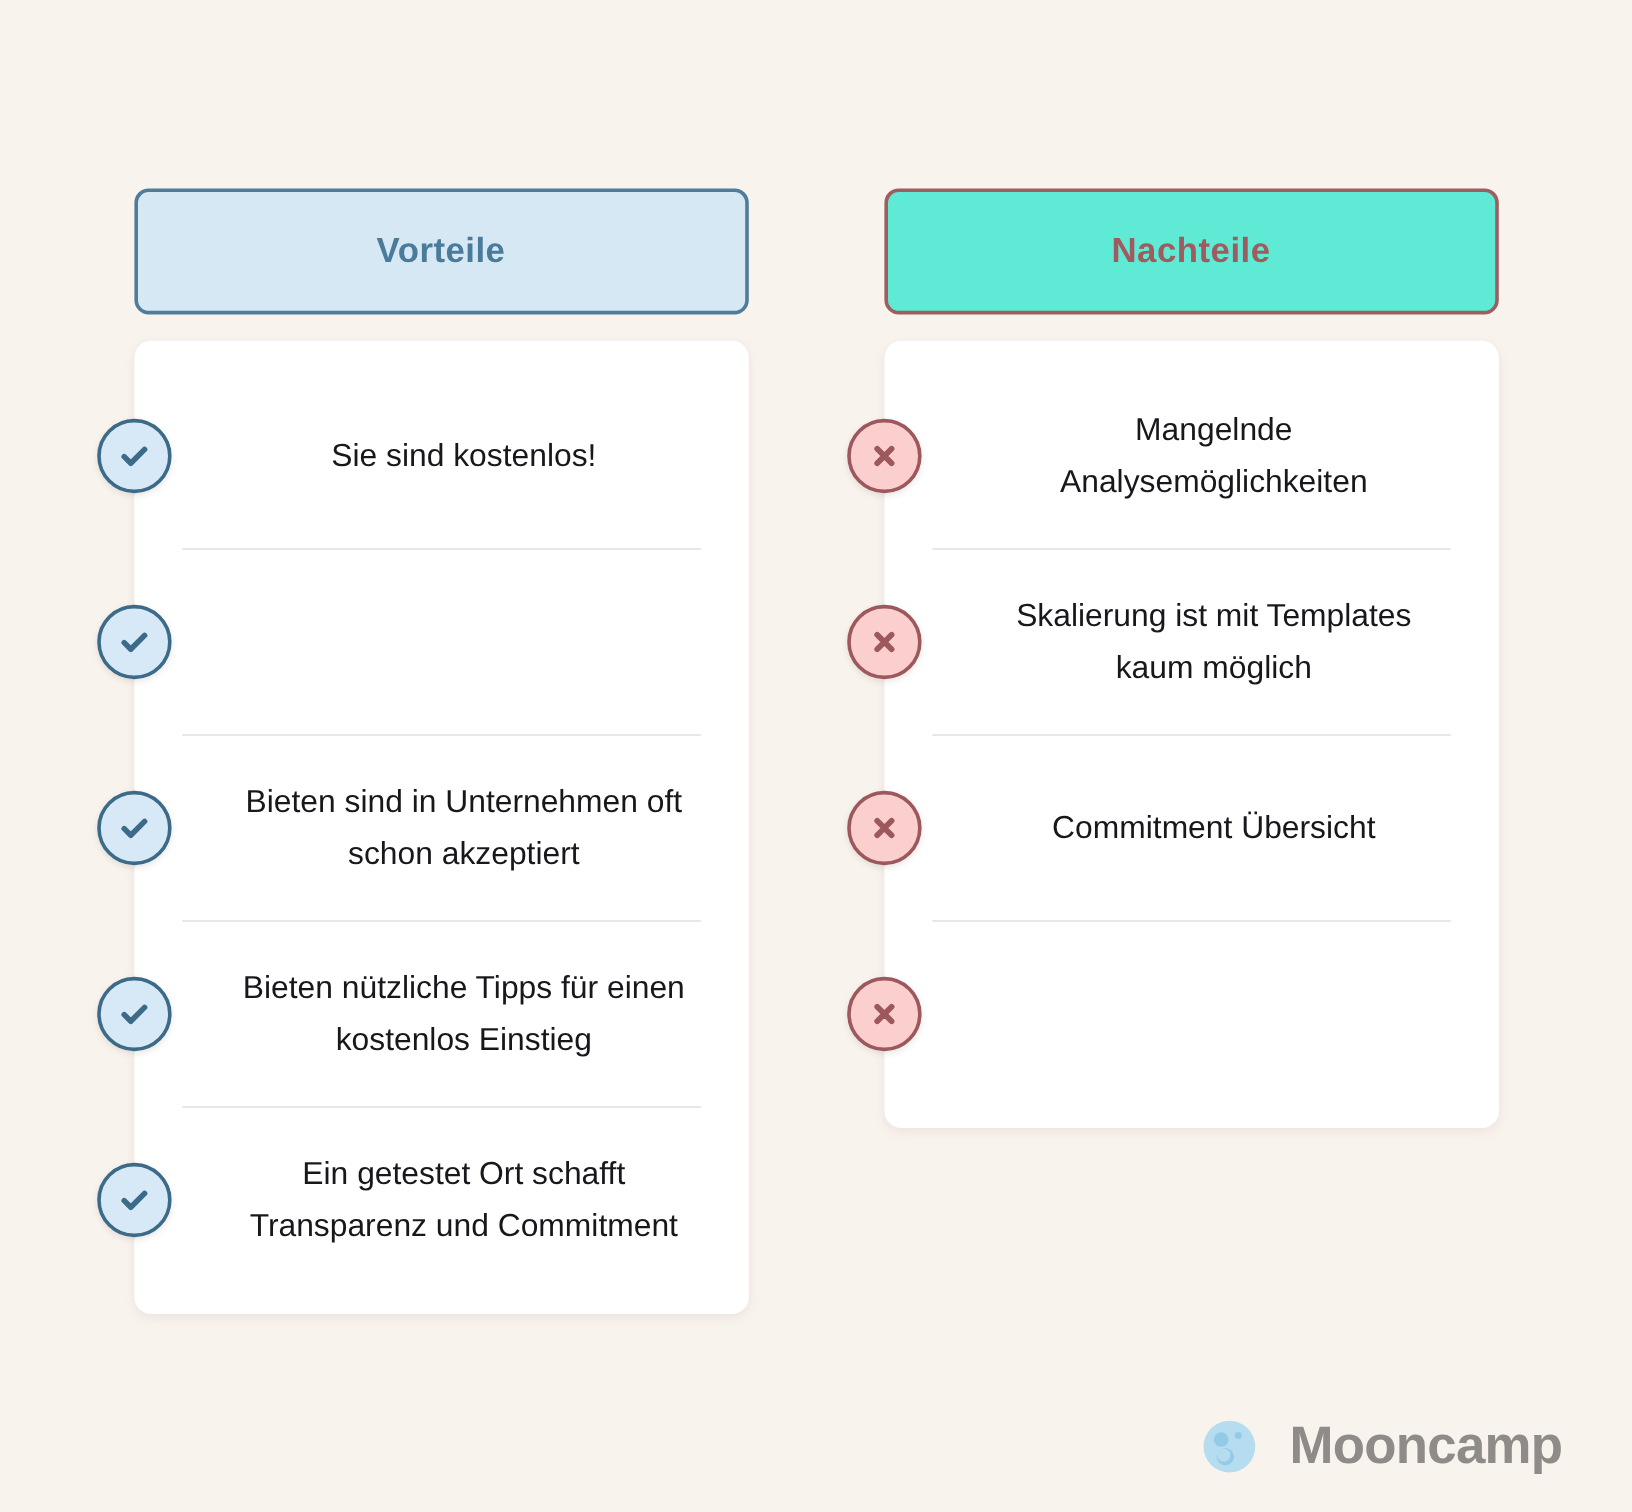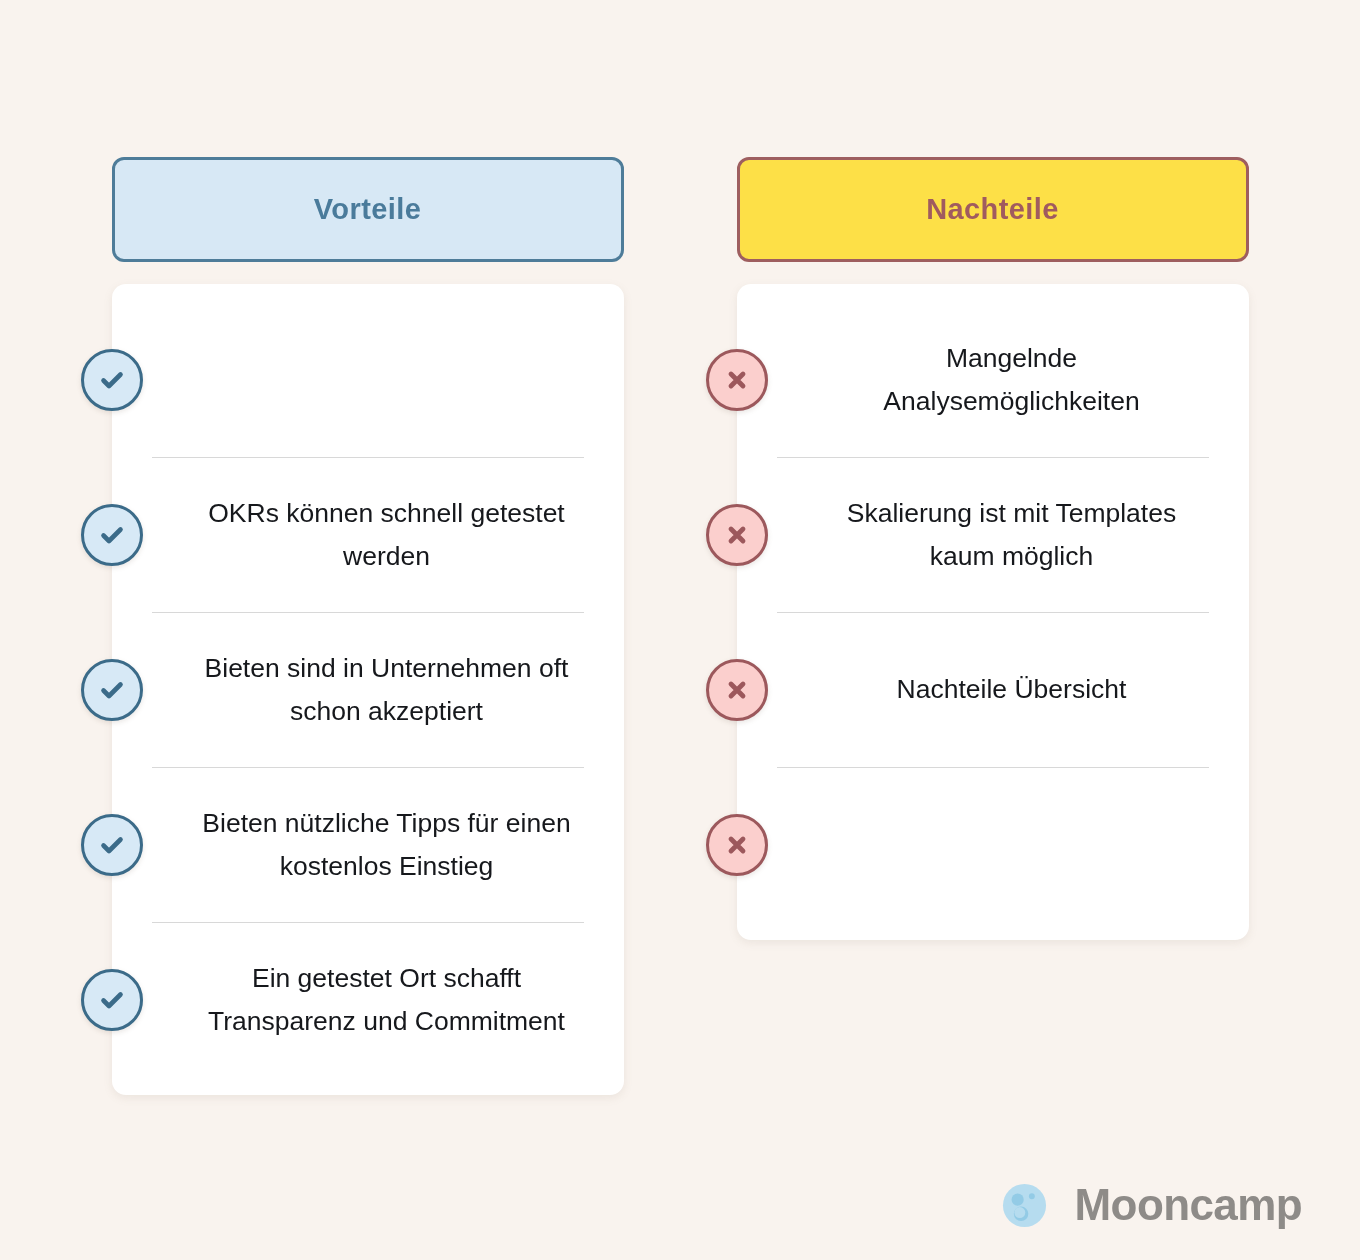--- a/index.html
+++ b/index.html
@@ -45,21 +45,21 @@
     letter-spacing: 0.4px;
   }
 
   .col-header.pros {
     background: #d7e8f5;
     border: 3px solid #4e7c99;
     color: #4a7b9b;
   }
 
   .col-header.cons {
-    background: #fde047;
+    background: #5eead4;
     border: 3px solid #9e5e5f;
     color: #a05b5f;
   }
 
   
   .card {
     margin-top: 22px;
     background: #ffffff;
     border-radius: 14px;
     box-shadow: 0 3px 9px rgba(150, 130, 115, 0.13);
@@ -152,29 +152,29 @@
     </div>
 
     <div class="card">
 
       <div class="item">
         <span class="status-icon check">
           <svg width="30" height="30" viewBox="0 0 30 30" aria-hidden="true">
             <path d="M6.5 15.5 L12 21 L23.5 9.5" fill="none" stroke="#3b6b89" stroke-width="4.6" stroke-linecap="round" stroke-linejoin="round"></path>
           </svg>
         </span>
-      </div>
-
-      <div class="item">
-        <span class="status-icon check">
-          <svg width="30" height="30" viewBox="0 0 30 30" aria-hidden="true">
-            <path d="M6.5 15.5 L12 21 L23.5 9.5" fill="none" stroke="#3b6b89" stroke-width="4.6" stroke-linecap="round" stroke-linejoin="round"></path>
-          </svg>
-        </span>
-        <span class="item-text">OKRs können schnell getestet werden</span>
+        <span class="item-text">Sie sind kostenlos!</span>
+      </div>
+
+      <div class="item">
+        <span class="status-icon check">
+          <svg width="30" height="30" viewBox="0 0 30 30" aria-hidden="true">
+            <path d="M6.5 15.5 L12 21 L23.5 9.5" fill="none" stroke="#3b6b89" stroke-width="4.6" stroke-linecap="round" stroke-linejoin="round"></path>
+          </svg>
+        </span>
       </div>
 
       <div class="item">
         <span class="status-icon check">
           <svg width="30" height="30" viewBox="0 0 30 30" aria-hidden="true">
             <path d="M6.5 15.5 L12 21 L23.5 9.5" fill="none" stroke="#3b6b89" stroke-width="4.6" stroke-linecap="round" stroke-linejoin="round"></path>
           </svg>
         </span>
         <span class="item-text">Bieten sind in Unternehmen oft schon akzeptiert</span>
       </div>
@@ -226,21 +226,21 @@
         </span>
         <span class="item-text">Skalierung ist mit Templates kaum möglich</span>
       </div>
 
       <div class="item">
         <span class="status-icon cross">
           <svg width="30" height="30" viewBox="0 0 30 30" aria-hidden="true">
             <path d="M9 9 L21 21 M21 9 L9 21" fill="none" stroke="#9c585c" stroke-width="4.8" stroke-linecap="round"></path>
           </svg>
         </span>
-        <span class="item-text">Nachteile Übersicht</span>
+        <span class="item-text">Commitment Übersicht</span>
       </div>
 
       <div class="item">
         <span class="status-icon cross">
           <svg width="30" height="30" viewBox="0 0 30 30" aria-hidden="true">
             <path d="M9 9 L21 21 M21 9 L9 21" fill="none" stroke="#9c585c" stroke-width="4.8" stroke-linecap="round"></path>
           </svg>
         </span>
       </div>
 

